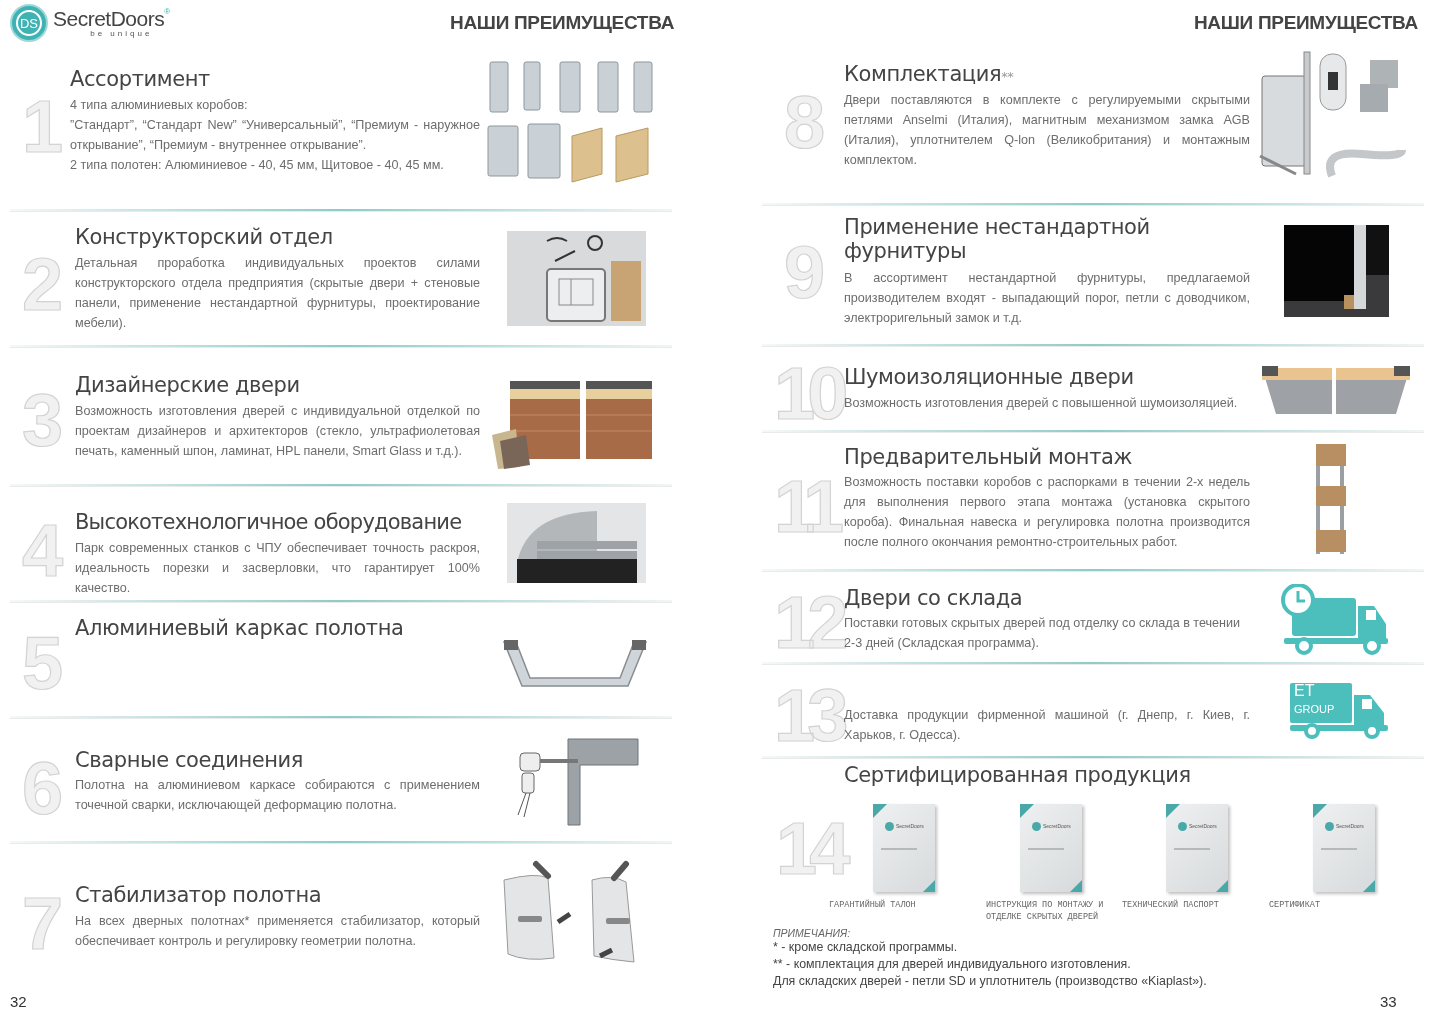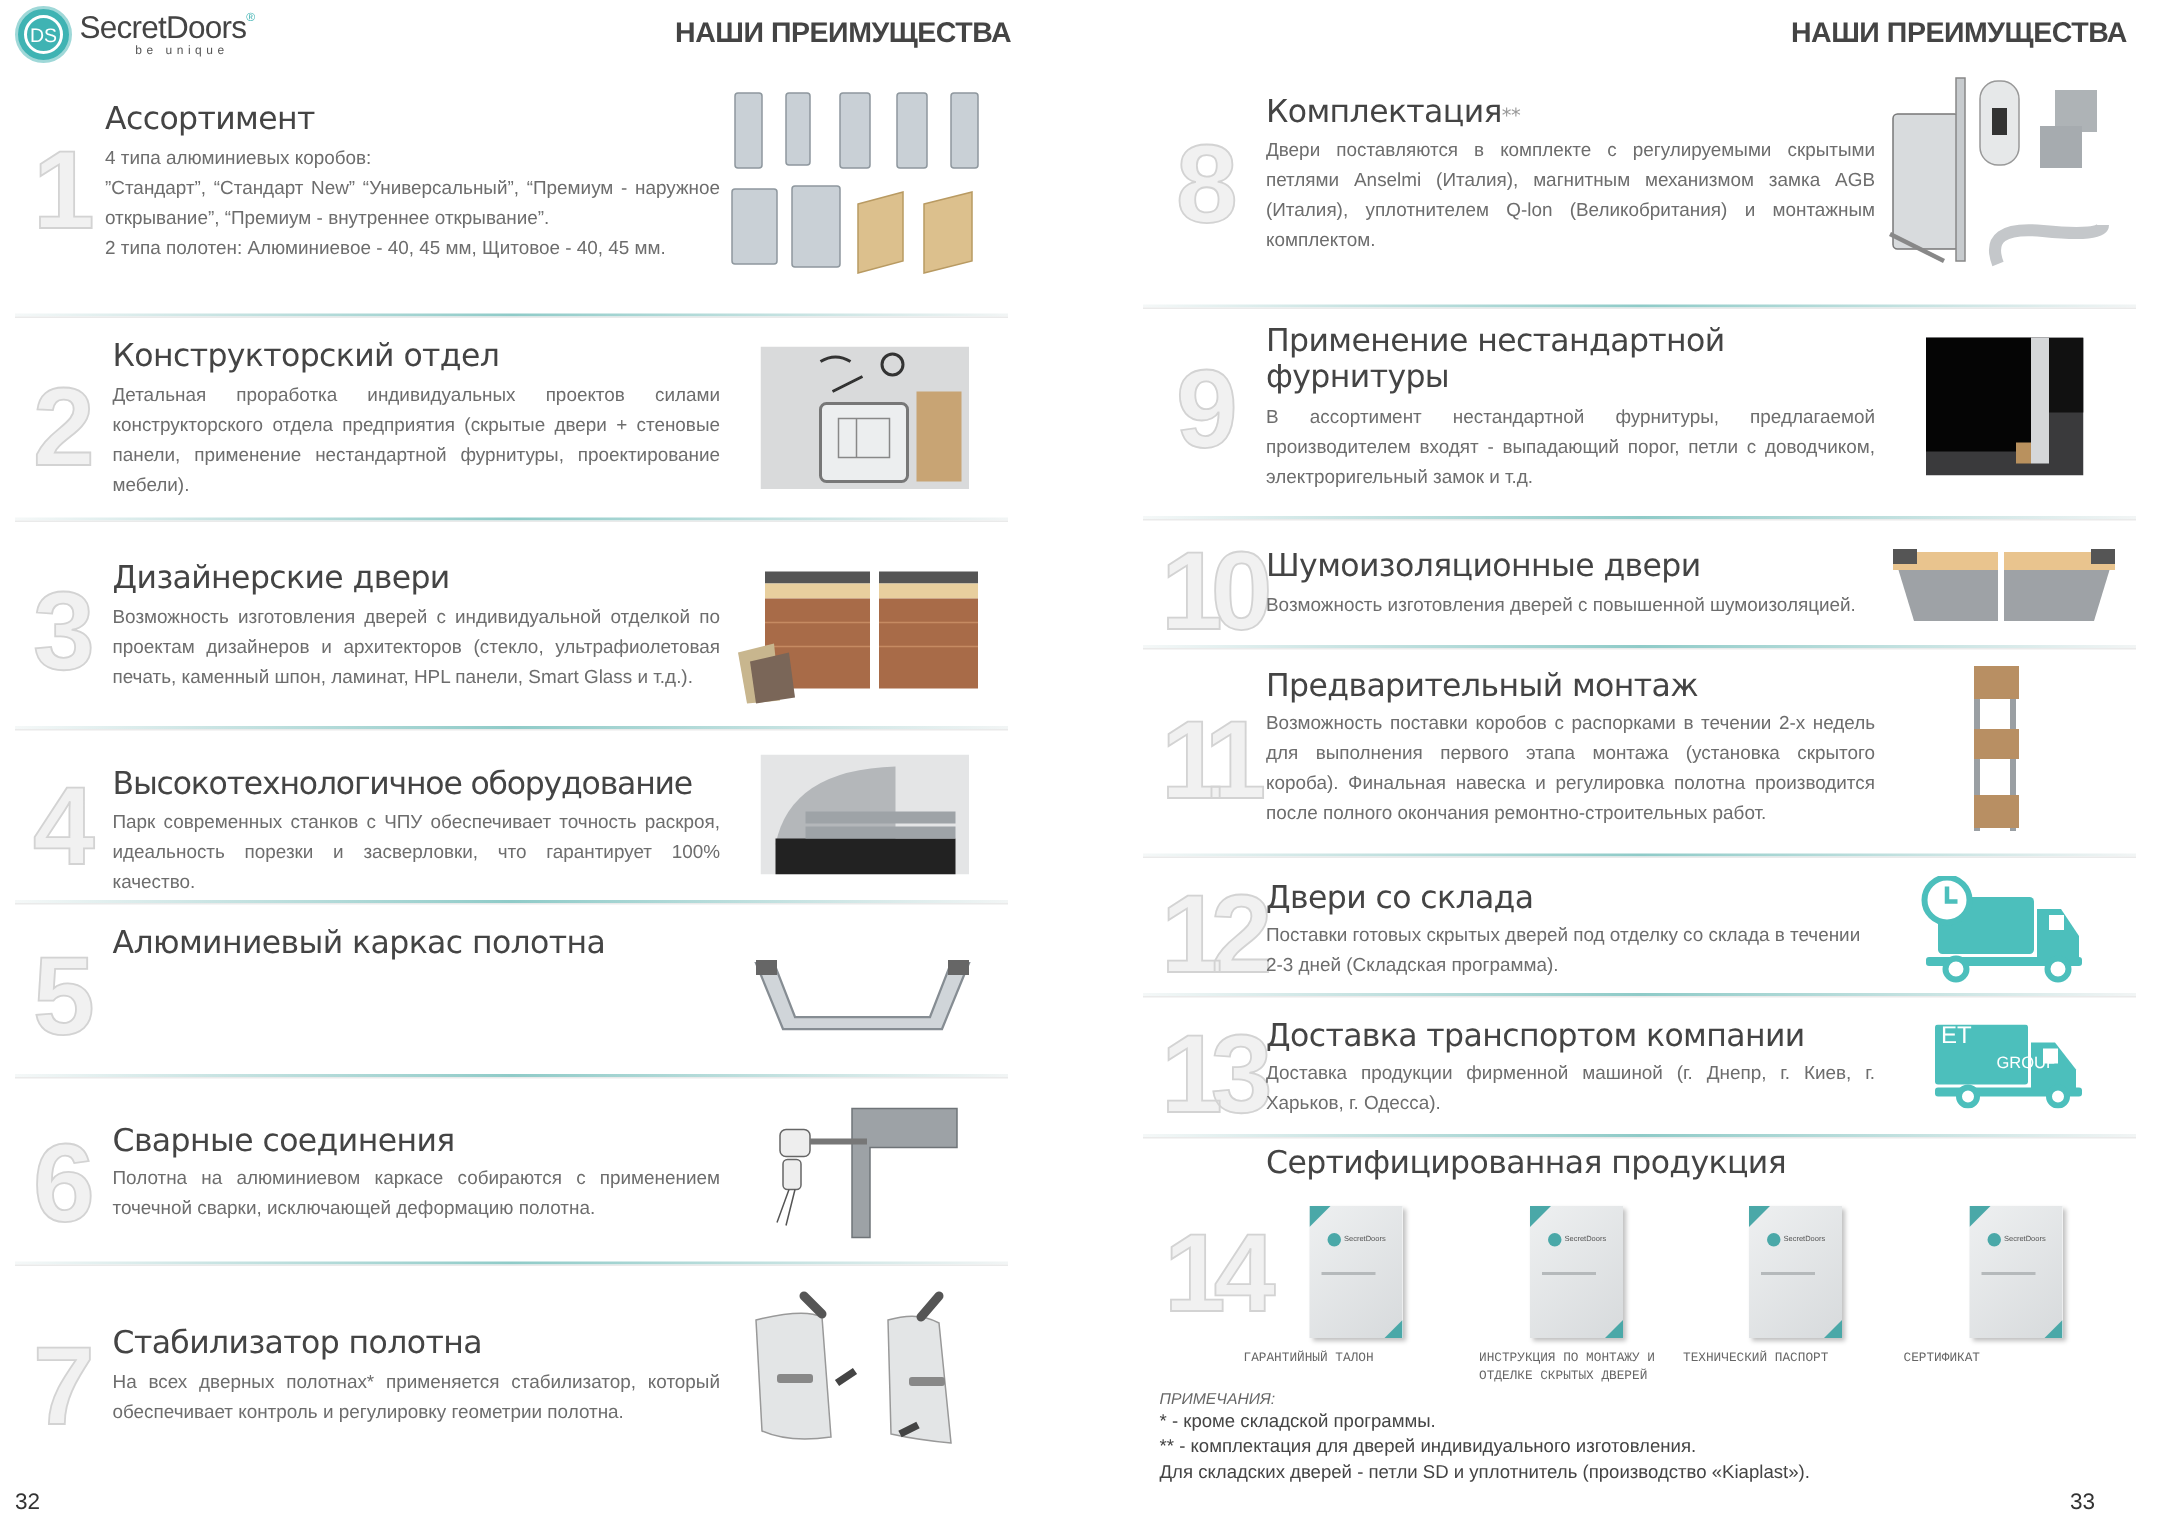--- a/index.html
+++ b/index.html
@@ -238,33 +238,32 @@
     <rect x="86" y="26" width="10" height="10" fill="#fff"></rect>
     <rect x="4" y="54" width="104" height="6" rx="2" fill="#4cbfbc"></rect>
     <circle cx="24" cy="62" r="7" fill="#fff" stroke="#4cbfbc" stroke-width="4"></circle>
     <circle cx="92" cy="62" r="7" fill="#fff" stroke="#4cbfbc" stroke-width="4"></circle>
     <circle cx="18" cy="16" r="15" fill="#fff" stroke="#4cbfbc" stroke-width="4"></circle>
     <path d="M18 7 V17 H25" stroke="#4cbfbc" stroke-width="3" fill="none"></path>
   </svg>
   <div class="divider" style="left:22px; top:662px; width:662px;"></div>
 
   <div class="sec-num" style="left:34px; top:679px;">13</div>
-  <div class="sec-title" style="left:104px; top:679px;">Доставка транспортом компании</div>
   <div class="sec-desc" style="left:104px; top:705px; width:406px;">Доставка продукции фирменной машиной (г. Днепр, г. Киев, г. Харьков, г. Одесса).</div>
   <div class="img" style="left:550px; top:683px; width:100px; height:56px;">
     <svg width="100" height="56" style="position:absolute; left:0; top:0;">
       <rect x="0" y="0" width="62" height="40" rx="2" fill="#4cbfbc"></rect>
       <path d="M64 12 H80 L94 30 V44 H64 Z" fill="#4cbfbc"></path>
       <rect x="72" y="16" width="10" height="10" fill="#fff"></rect>
       <rect x="0" y="42" width="98" height="6" rx="2" fill="#4cbfbc"></rect>
       <circle cx="22" cy="48" r="6" fill="#fff" stroke="#4cbfbc" stroke-width="4"></circle>
       <circle cx="82" cy="48" r="6" fill="#fff" stroke="#4cbfbc" stroke-width="4"></circle>
     </svg>
     <div style="position:absolute; left:4px; top:0px; color:#fff; font-family:'Liberation Sans',sans-serif; font-size:16px; line-height:16px;">ET</div>
-    <div style="position:absolute; left:4px; top:20px; color:#fff; font-family:'Liberation Sans',sans-serif; font-size:11px; line-height:12px;margin-left:37px;">GROUP</div>
+    <div style="position:absolute; left:4px; top:20px; color:#fff; font-family:'Liberation Sans',sans-serif; font-size:11px; line-height:12px;">GROUP</div>
   </div>
   <div class="divider" style="left:22px; top:756px; width:662px;"></div>
 
   <div class="sec-num" style="left:36px; top:812px;">14</div>
   <div class="sec-title" style="left:104px; top:764px;">Сертифицированная продукция</div>
 
   <div>
     <div class="booklet" style="left:133px; top:804px;">
         <div class="b-logo"></div>
         <div class="b-logotxt">SecretDoors</div>

